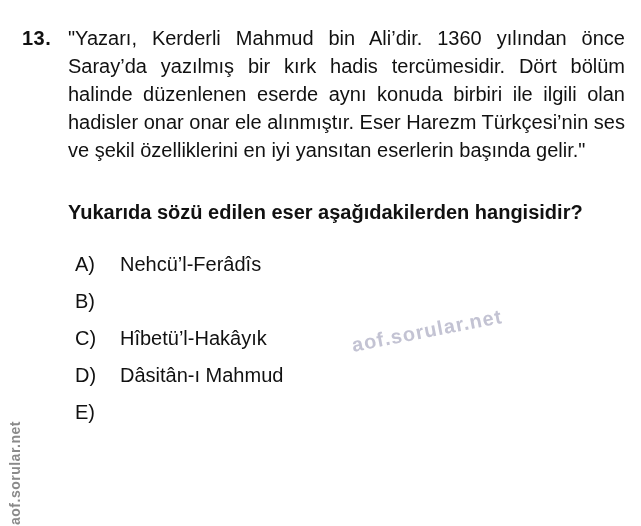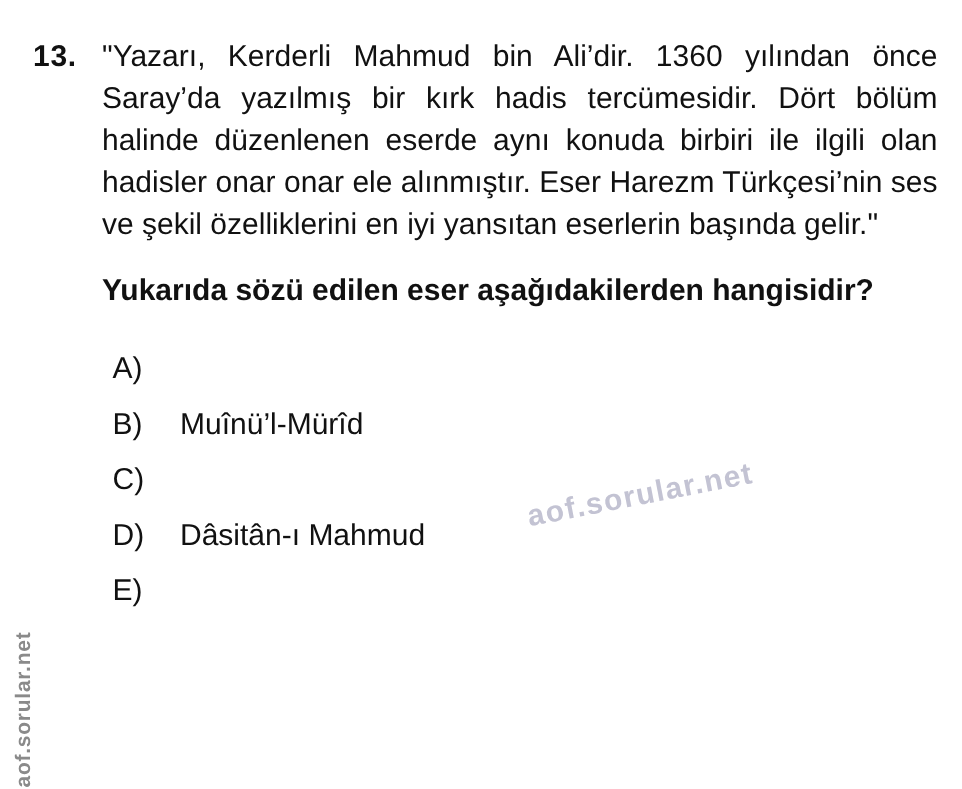--- a/index.html
+++ b/index.html
@@ -35,21 +35,21 @@
     width: 557px;
     flex: 0 0 557px;
   }
   .quote-text {
     font-size: 20px;
     line-height: 28px;
     text-align: justify;
     text-justify: inter-word;
   }
   .stem-text {
-    margin-top: 16px;
+    margin-top: 34px;
     font-size: 20px;
     line-height: 28px;
     font-weight: bold;
     text-align: justify;
     text-justify: inter-word;
   }
   .options {
     margin-top: 24px;
     padding-left: 7px;
   }
@@ -103,27 +103,28 @@
     <div class="q-num">13.</div>
 
     <div class="q-body">
       <div class="quote-text">"Yazarı, Kerderli Mahmud bin Ali’dir. 1360 yılından önce Saray’da yazılmış bir kırk hadis tercümesidir. Dört bölüm halinde düzenlenen eserde aynı konuda birbiri ile ilgili olan hadisler onar onar ele alınmıştır. Eser Harezm Türkçesi’nin ses ve şekil özelliklerini en iyi yansıtan eserlerin başında gelir."</div>
 
       <div class="stem-text">Yukarıda sözü edilen eser aşağıdakilerden hangisidir?</div>
 
       <div class="options">
         <div class="option">
           <span class="option-letter">A)</span>
+          <span class="option-text">Nehcü’l-Ferâdîs</span>
         </div>
         <div class="option">
           <span class="option-letter">B)</span>
-          <span class="option-text">Muînü’l-Mürîd</span>
         </div>
         <div class="option">
           <span class="option-letter">C)</span>
+          <span class="option-text">Hîbetü’l-Hakâyık</span>
         </div>
         <div class="option">
           <span class="option-letter">D)</span>
           <span class="option-text">Dâsitân-ı Mahmud</span>
         </div>
         <div class="option">
           <span class="option-letter">E)</span>
         </div>
       </div>
     </div>

